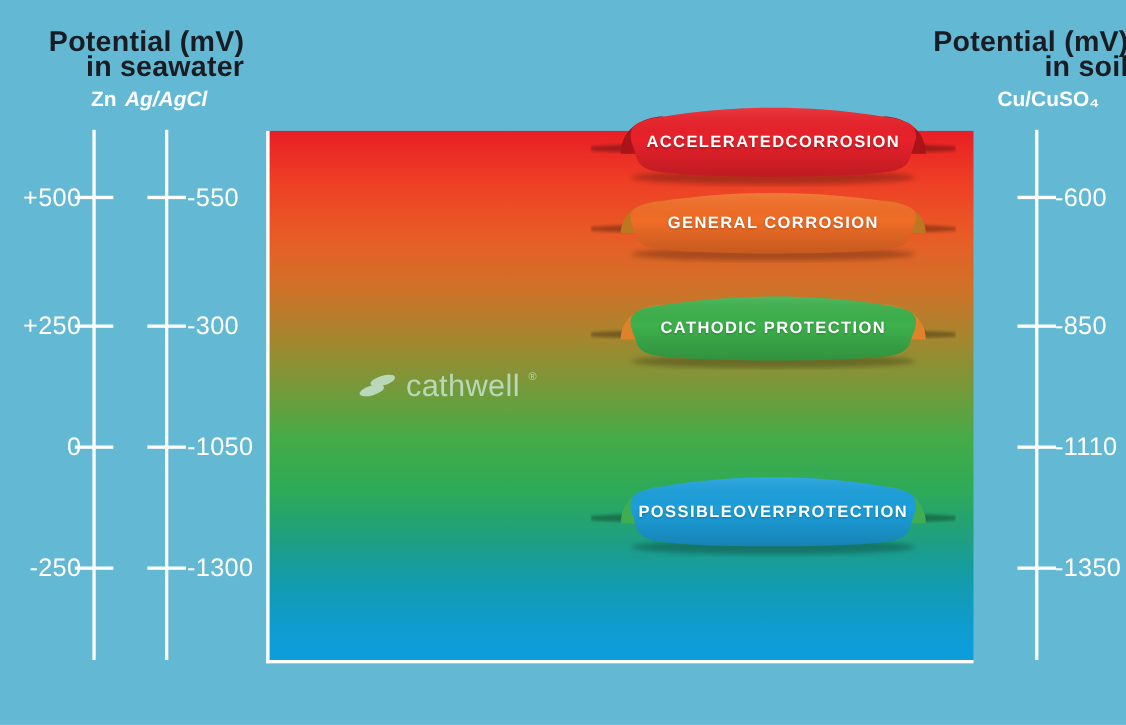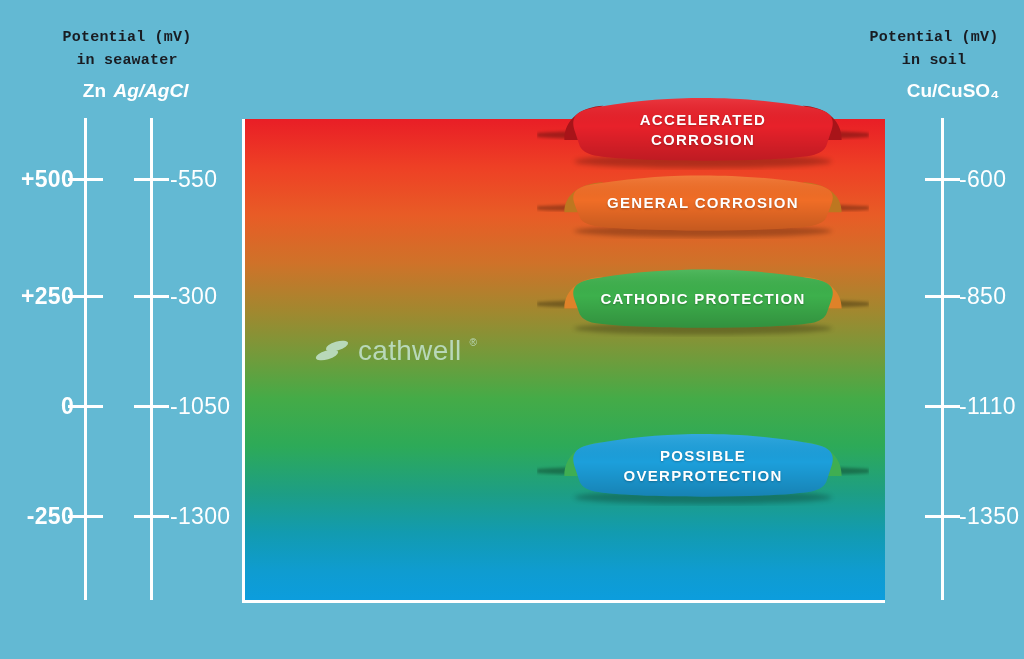--- a/index.html
+++ b/index.html
@@ -1,66 +1,66 @@
 <!DOCTYPE html>
 <html><head>
 <meta charset="utf-8">
 <style>
   * { margin:0; padding:0; box-sizing:border-box; }
   html,body { width:1024px; height:659px; overflow:hidden; }
   body { font-family:"Liberation Sans","DejaVu Sans",sans-serif; }
   #app { position:relative; width:1024px; height:659px; background:#63b9d3; }
 
   
-  .hdr { position:absolute; top:26px; text-align:center; color:#191c22;
-         font-size:15px; font-weight:800; line-height:23px; letter-spacing:.2px;font-family:Liberation Mono, monospace; }
+  .hdr { position:absolute; top:26px; text-align:right; color:#191c22;
+         font-size:26px; font-weight:800; line-height:23px; letter-spacing:.2px; }
   .hdr-left  { left:32px;  width:190px; }
   .hdr-right { left:842px; width:184px; }
 
   
   .scale-name { position:absolute; top:80px; height:26px; text-align:center;
                 color:#ffffff; font-size:19px; font-weight:700; }
   .name-zn { left:50px;  width:56px;text-align:right; }
   .name-ag { left:106px; width:90px;font-style:italic; }
   .name-cu { left:895px; width:94px;margin-left:11px; }
 
   
   .scale-line { position:absolute; top:118px; width:3px; height:482px; background:#ffffff; }
   .line-zn { left:84px; } .line-ag { left:150px; } .line-cu { left:941px; }
   .tick { position:absolute; width:35px; height:3px; background:#ffffff; }
   .tick-zn { left:68px; } .tick-ag { left:134px; } .tick-cu { left:925px; }
   .row1 { top:178px; } .row2 { top:295px; } .row3 { top:405px; } .row4 { top:515px; }
   .tick-label { position:absolute; height:28px; line-height:28px; color:#ffffff;
                 font-size:23px; font-weight:400; letter-spacing:.3px; }
-  .lab-zn { left:6px;   width:68px; text-align:right;font-weight:bold; }
+  .lab-zn { left:6px;   width:68px; text-align:right; }
   .lab-ag { left:170px; width:92px; text-align:left; }
   .lab-cu { left:959px; width:92px; text-align:left; }
   .lrow1 { top:165px; } .lrow2 { top:282px; } .lrow3 { top:392px; } .lrow4 { top:502px; }
 
   
   #gradient-panel { position:absolute; left:242px; top:119px; width:643px; height:484px;
     border-left:3px solid #ffffff; border-bottom:3px solid #ffffff;
     background:linear-gradient(to bottom,#e91e26 0%,#ee4025 10%,#e85c26 20%,#cf7229 30%,
       #a1882f 40%,#6f9c3c 50%,#45ab47 58%,#2daa58 68%,#1d9e85 78%,#129bb0 86%,
       #0f9cd0 94%,#0c9ddd 100%); }
 
   
   .ribbon { position:absolute; left:537px; width:332px; }
   .ribbon svg { position:absolute; inset:0; width:100%; height:100%; }
-  .ribbon-label { position:absolute; inset:0; display:flex; flex-direction:column;
+  .ribbon-label { position:absolute; inset:0; display:flex; flex-direction:row;
     align-items:center; justify-content:center; padding-bottom:10px;
     color:#ffffff; font-size:15px; font-weight:800; letter-spacing:1.3px;
     line-height:20px; text-align:center; text-shadow:0 1px 2px rgba(0,0,0,.25); }
   #ribbon-red    { top:94px;  height:82px; }
   #ribbon-orange { top:172px; height:72px; }
   #ribbon-green  { top:266px; height:76px; }
   #ribbon-blue   { top:430px; height:82px; }
 
   
-  #logo { position:absolute; left:315px; top:335px; display:flex; align-items:center;
+  #logo { position:absolute; left:326px; top:335px; display:flex; align-items:center;
           gap:7px; opacity:.95; }
   #logo .logo-text { color:#bcdcc0; font-size:28px; font-weight:400; letter-spacing:.3px; }
   #logo .logo-tm { color:#bcdcc0; font-size:10px; vertical-align:top;
                    position:relative; top:-9px; left:1px; }
   .defs-holder { position:absolute; width:0; height:0; }
 </style>
 </head>
 <body>
 
 <div id="app">

